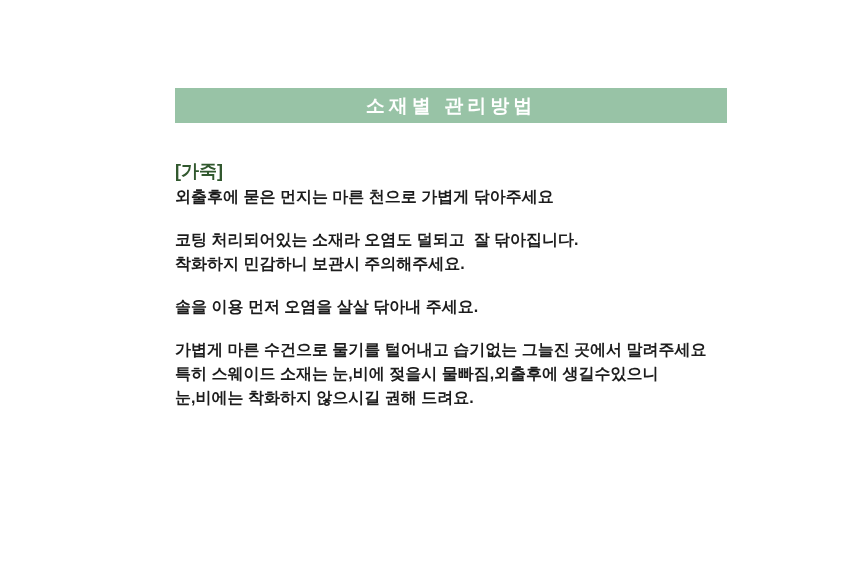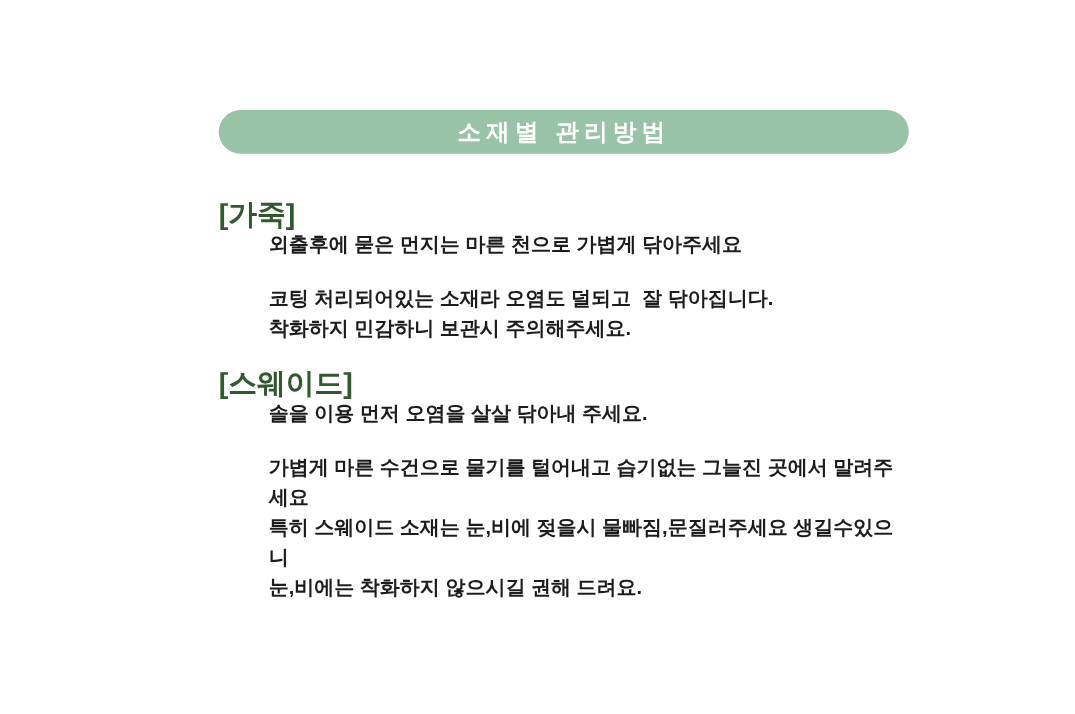--- a/index.html
+++ b/index.html
@@ -2,21 +2,21 @@
 <html lang="ko" style="--banner-bg: #98c3a6; --banner-text: #ffffff; --heading-green: #31582e; --body-text: #1c1c1c; --page-bg: #ffffff;"><head>
 <meta charset="utf-8">
 <style>
   :root {
     --banner-bg: #98c3a6;
     --banner-text: #ffffff;
     --heading-green: #31582e;
     --body-text: #1c1c1c;
     --page-bg: #ffffff;
   }
-  * { margin: 0; padding: 0; box-sizing: border-box; border-radius: 23px; }
+  * { margin: 0; padding: 0; box-sizing: border-box; }
   html, body {
     background: var(--page-bg);
     font-family: "Liberation Sans", "DejaVu Sans", sans-serif;
   }
   .page {
     position: relative;
     width: 860px;
     height: 571px;
     background: var(--page-bg);
     overflow: hidden;
@@ -39,33 +39,32 @@
   .banner-title {
     color: var(--banner-text);
     font-size: 19px;
     font-weight: bold;
     letter-spacing: 4px;
     white-space: pre;
   }
   .section { margin-bottom: 19px; }
   .section-heading {
     color: var(--heading-green);
-    font-size: 23px;
+    font-size: 18px;
     font-weight: bold;
     line-height: 22px;
     margin-bottom: 3px;
     white-space: pre-wrap;
   }
   .section-line {
     color: var(--body-text);
     font-size: 16px;
     font-weight: bold;
     line-height: 24px;
     white-space: pre-wrap;
-    margin-left: 40px;
   }
 </style>
 </head>
 <body>
 
 <div class="page">
   <div class="content">
 
     <div class="banner">
       <span class="banner-title">소재별 관리방법</span>
@@ -80,29 +79,28 @@
   </div>
 
   <div class="section">
     <div class="section-lines">
             <div class="section-line">코팅 처리되어있는 소재라 오염도 덜되고  잘 닦아집니다.</div>
             <div class="section-line">착화하지 민감하니 보관시 주의해주세요.</div>
           </div>
   </div>
 
   <div class="section">
-    <div class="section-heading">[스웨이드]</div>
     <div class="section-lines">
             <div class="section-line">솔을 이용 먼저 오염을 살살 닦아내 주세요.</div>
           </div>
   </div>
 
   <div class="section">
     <div class="section-lines">
             <div class="section-line">가볍게 마른 수건으로 물기를 털어내고 습기없는 그늘진 곳에서 말려주세요</div>
-            <div class="section-line">특히 스웨이드 소재는 눈,비에 젖을시 물빠짐,문질러주세요 생길수있으니</div>
+            <div class="section-line">특히 스웨이드 소재는 눈,비에 젖을시 물빠짐,외출후에 생길수있으니</div>
             <div class="section-line">눈,비에는 착화하지 않으시길 권해 드려요.</div>
           </div>
   </div>
 </div>
 
   </div>
 </div>
 
 </body></html>

